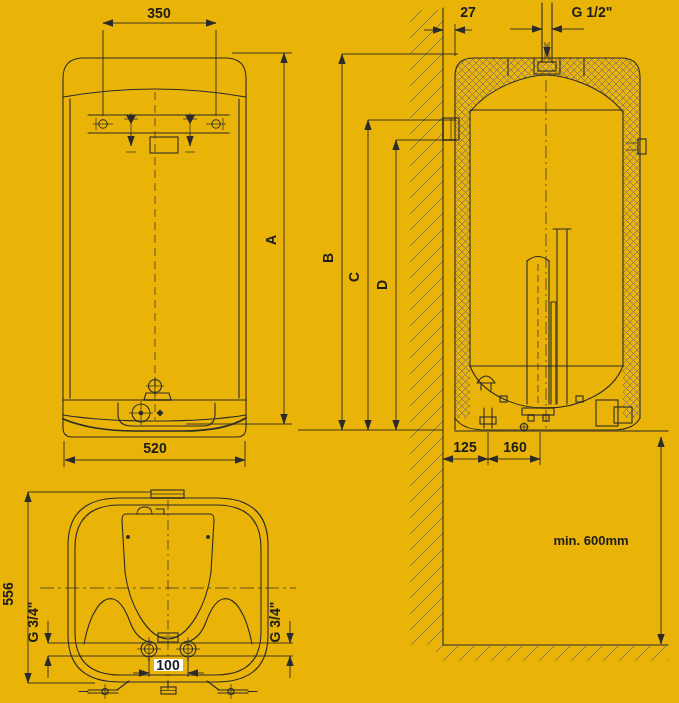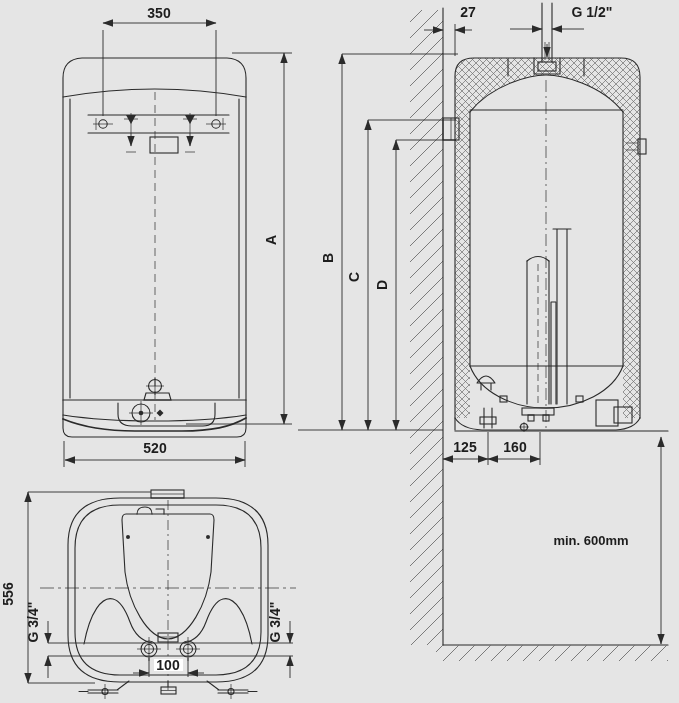--- a/index.html
+++ b/index.html
@@ -1,16 +1,16 @@
 <!DOCTYPE html>
 <html><head>
 <meta charset="utf-8">
 <style>
   html,body{margin:0;padding:0;background:#fff;}
-  .sheet{position:relative;width:679px;height:703px;background:#e5e5e5;overflow:hidden;}
+  .sheet{position:relative;width:679px;height:703px;background:#eab308;overflow:hidden;}
   svg{display:block;}
   .ln{stroke:#2b2b2b;stroke-width:1.1;fill:none;stroke-linecap:round;}
   .lnthick{stroke:#2b2b2b;stroke-width:1.7;fill:none;stroke-linecap:round;}
   .thin{stroke:#2b2b2b;stroke-width:0.7;fill:none;}
   .dimln{stroke:#2b2b2b;stroke-width:0.9;fill:none;}
   .fillb{fill:#2b2b2b;stroke:none;}
   .dimtxt{font-family:"Liberation Sans",sans-serif;font-weight:bold;font-size:14px;fill:#1d1d1d;}
   .dimtxt-sm{font-family:"Liberation Sans",sans-serif;font-weight:bold;font-size:13px;fill:#1d1d1d;}
 </style>
 </head>

